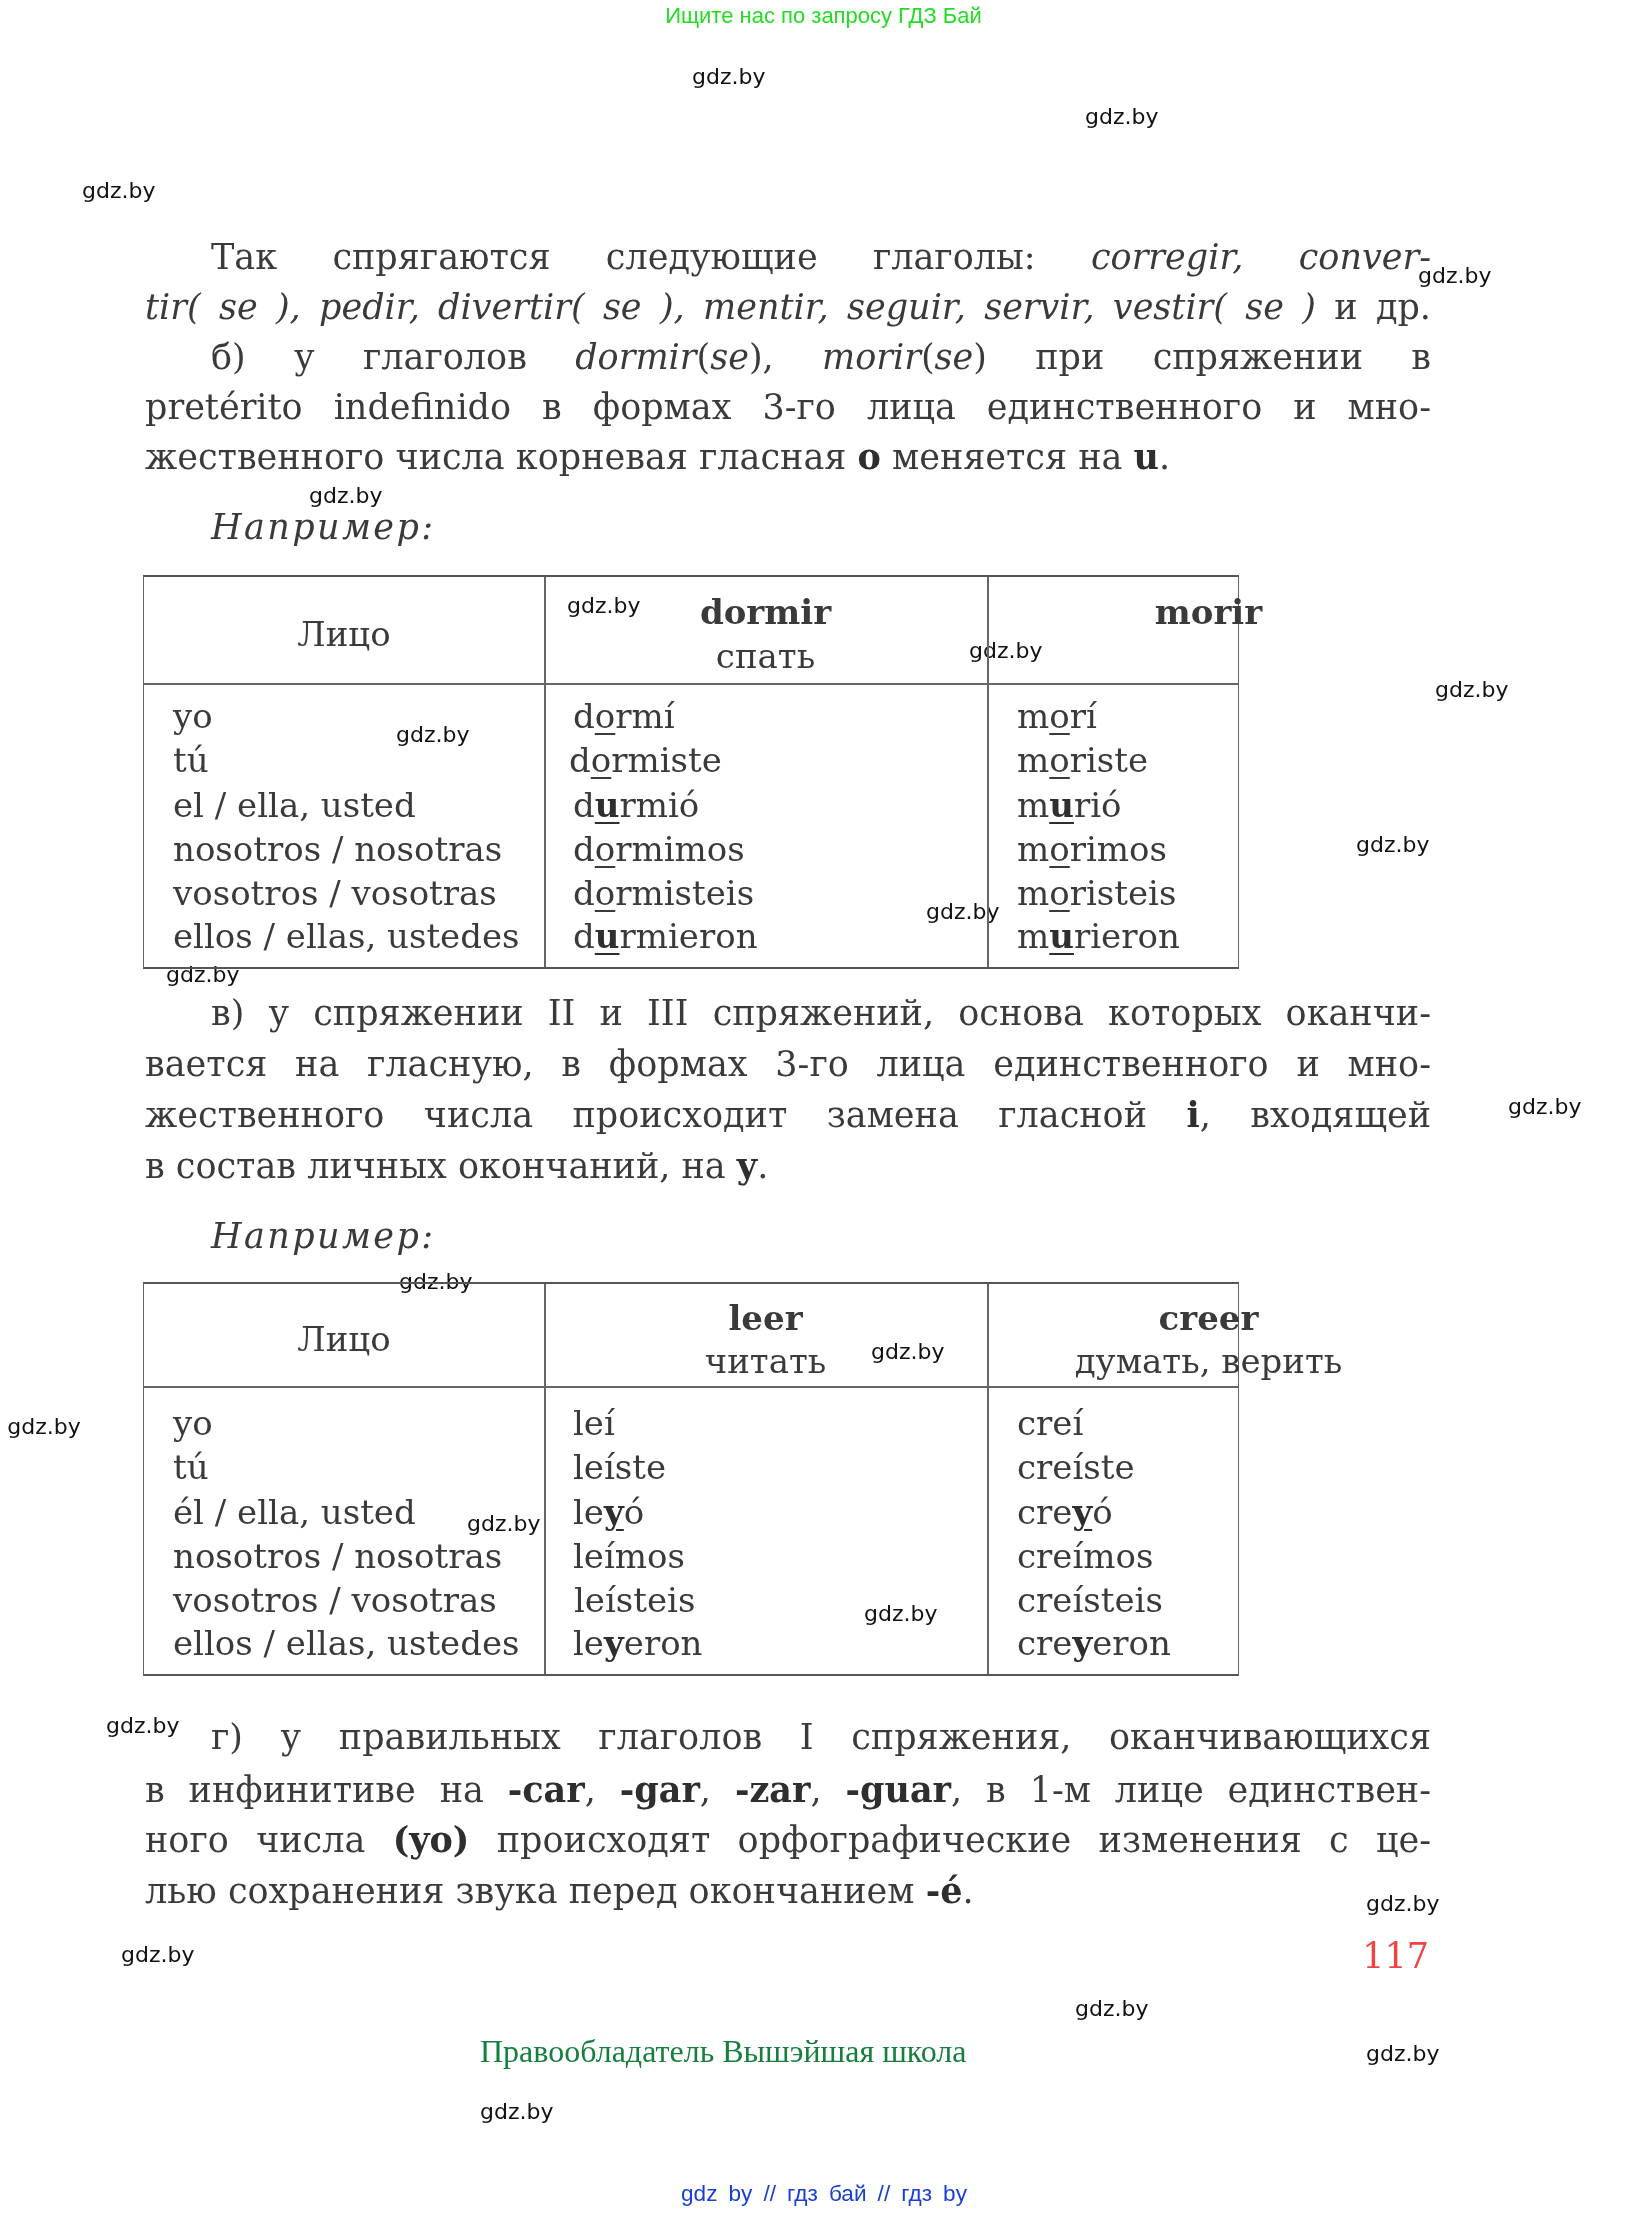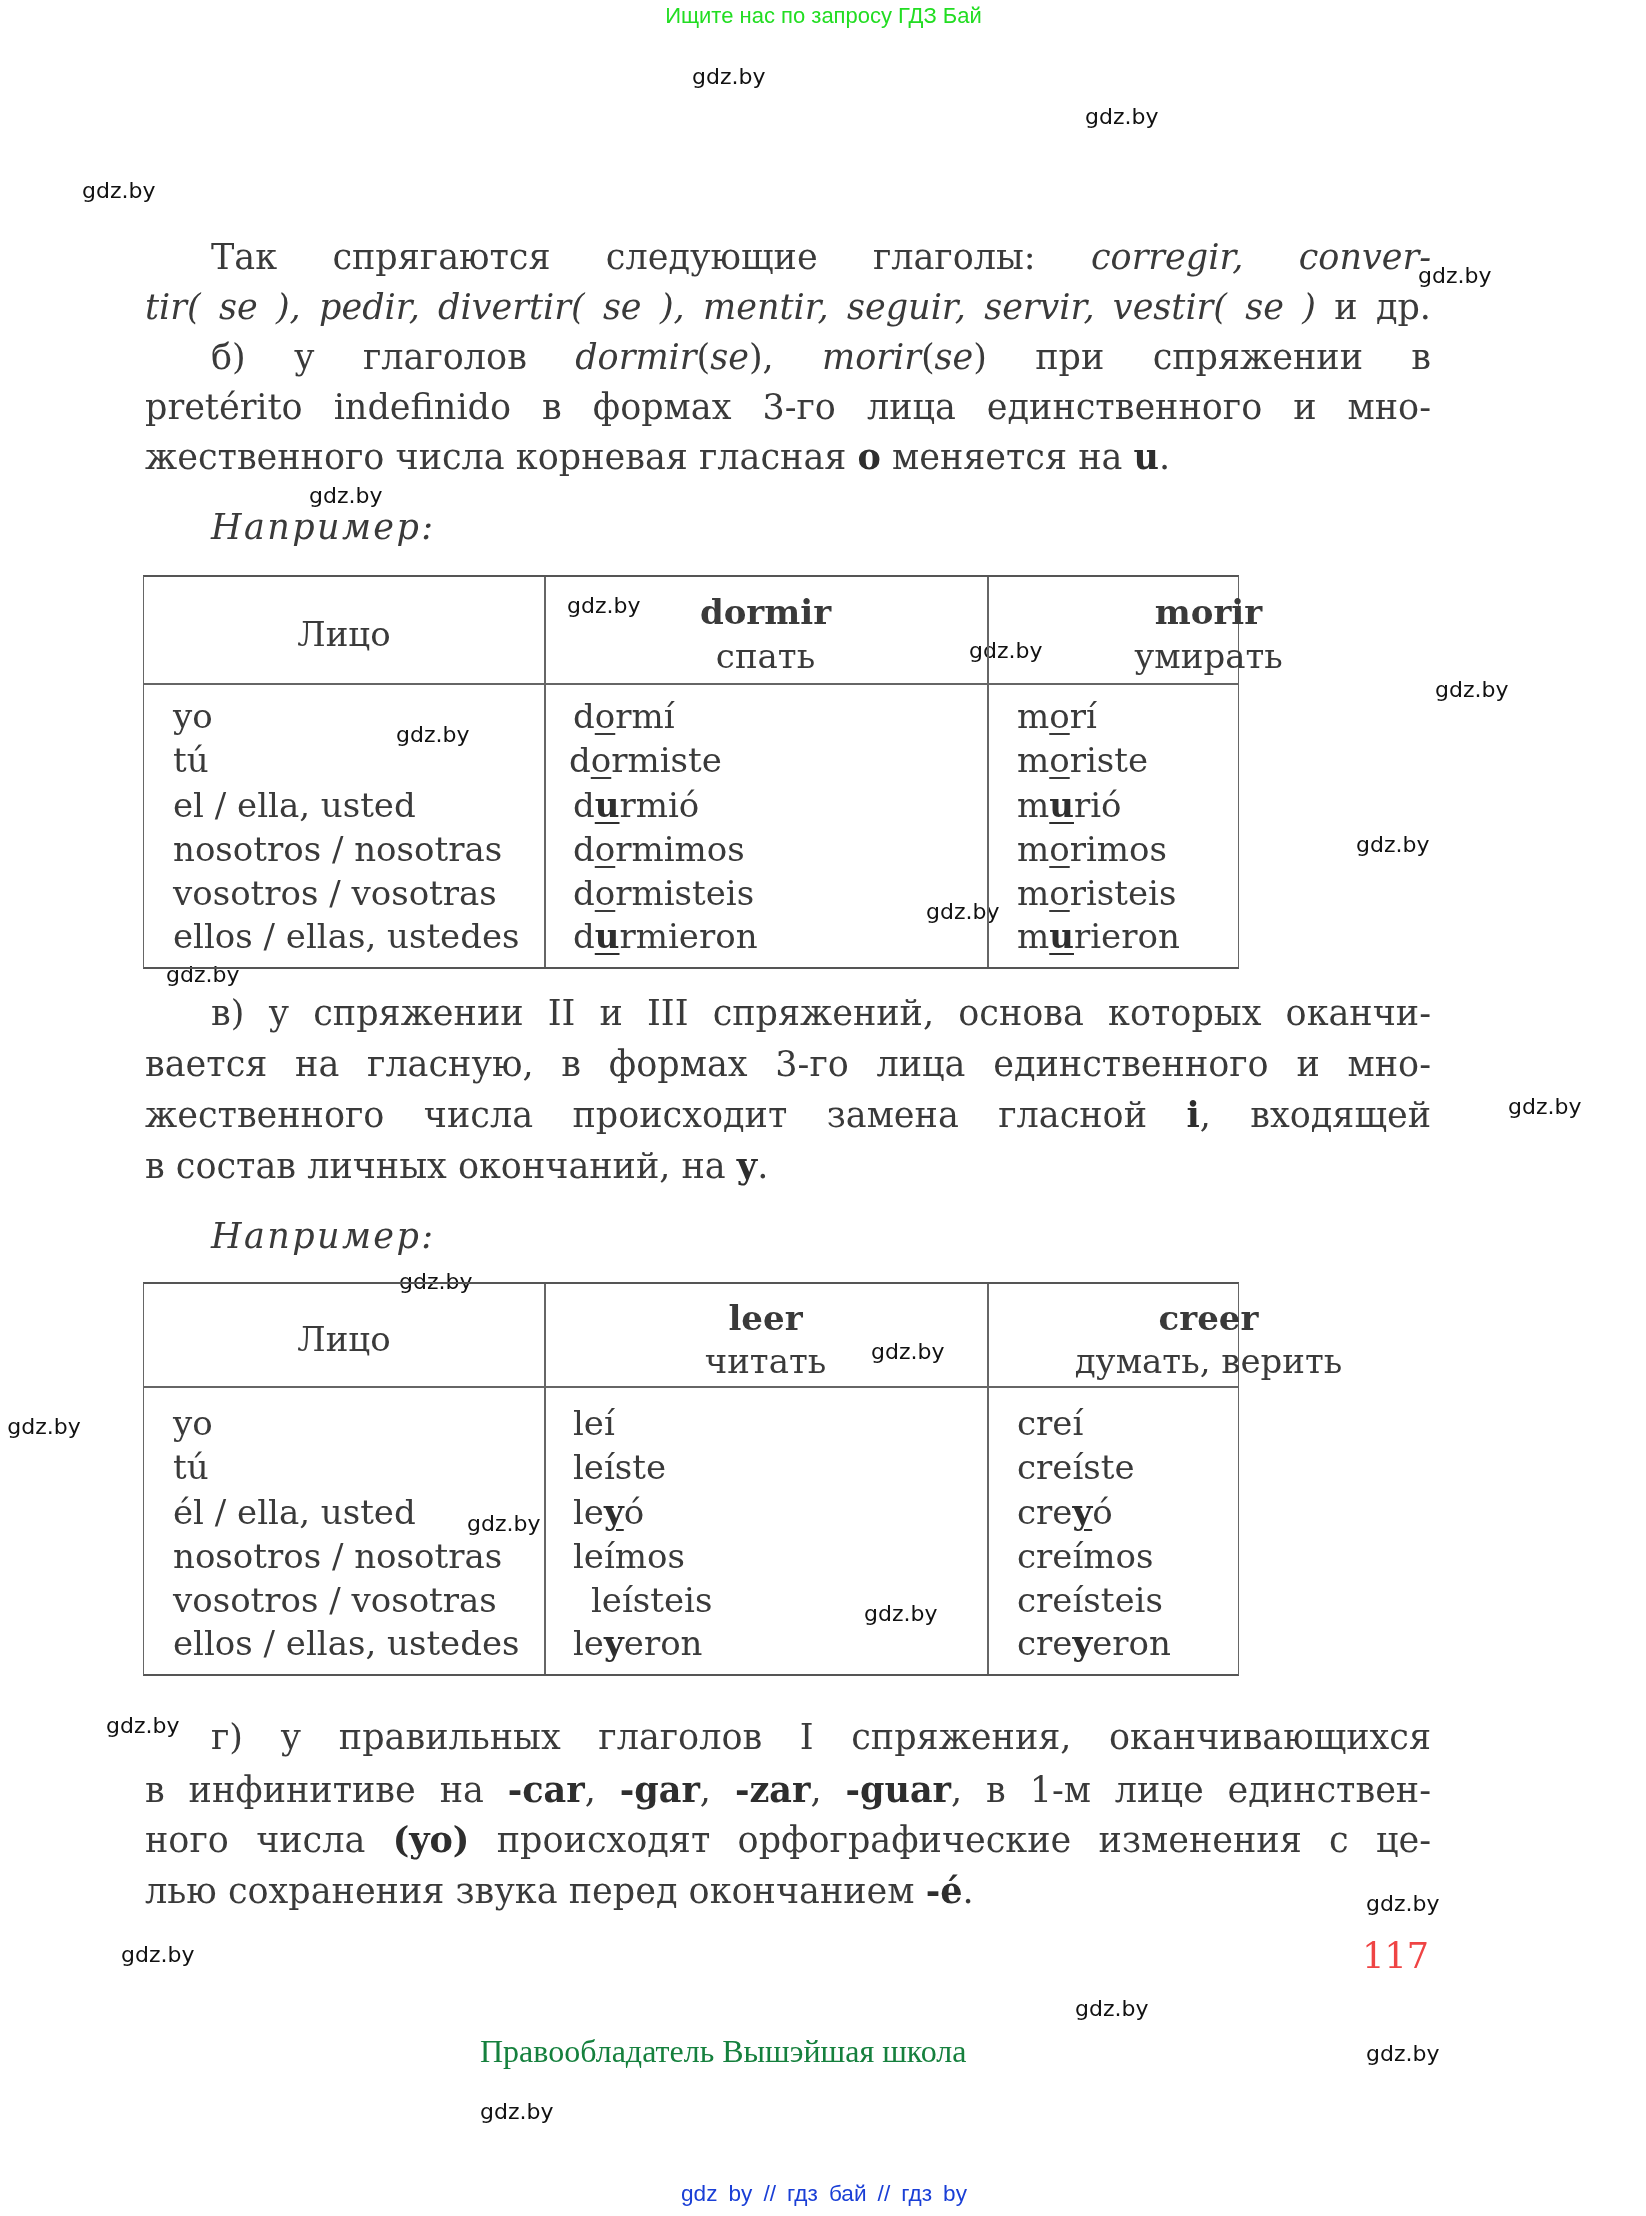--- a/index.html
+++ b/index.html
@@ -72,21 +72,20 @@
 
 <div class="tbl" style="top:575px;height:394px">
   <div class="hdr" style="height:106px"></div>
   <div class="vline" style="left:400px"></div>
   <div class="vline" style="left:843px"></div>
 
   <div class="cell hcell" style="left:0;width:400px;top:35px">Лицо</div>
   <div class="cell hcell b" style="left:400px;width:443px;top:13px">dormir</div>
   <div class="cell hcell" style="left:400px;width:443px;top:57px">спать</div>
   <div class="cell hcell b" style="left:843px;width:443px;top:13px">morir</div>
-  <div class="cell hcell" style="left:843px;width:443px;top:57px">умирать</div>
 
   <div class="cell" style="left:29px;top:117px">yo</div>
   <div class="cell" style="left:29px;top:161px">tú</div>
   <div class="cell" style="left:29px;top:206px">el / ella, usted</div>
   <div class="cell" style="left:29px;top:250px">nosotros / nosotras</div>
   <div class="cell" style="left:29px;top:294px">vosotros / vosotras</div>
   <div class="cell" style="left:29px;top:337px">ellos / ellas, ustedes</div>
 
   <div class="cell" style="left:429px;top:117px"><span>d</span><span class="u">o</span><span>rmí</span></div>
   <div class="cell" style="left:425px;top:161px"><span>d</span><span class="u">o</span><span>rmiste</span></div>
@@ -129,21 +128,21 @@
   <div class="cell" style="left:29px;top:161px">tú</div>
   <div class="cell" style="left:29px;top:206px">él / ella, usted</div>
   <div class="cell" style="left:29px;top:250px">nosotros / nosotras</div>
   <div class="cell" style="left:29px;top:294px">vosotros / vosotras</div>
   <div class="cell" style="left:29px;top:337px">ellos / ellas, ustedes</div>
 
   <div class="cell" style="left:429px;top:117px">leí</div>
   <div class="cell" style="left:429px;top:161px">leíste</div>
   <div class="cell" style="left:429px;top:206px"><span>le</span><span class="u b">y</span><span>ó</span></div>
   <div class="cell" style="left:429px;top:250px">leímos</div>
-  <div class="cell" style="left:447px;top:294px">leísteis</div>
+  <div class="cell" style="left:430px;top:294px">leísteis</div>
   <div class="cell" style="left:429px;top:337px"><span>le</span><span class="b">y</span><span>eron</span></div>
 
   <div class="cell" style="left:873px;top:117px">creí</div>
   <div class="cell" style="left:873px;top:161px">creíste</div>
   <div class="cell" style="left:873px;top:206px"><span>cre</span><span class="u b">y</span><span>ó</span></div>
   <div class="cell" style="left:873px;top:250px">creímos</div>
   <div class="cell" style="left:873px;top:294px">creísteis</div>
   <div class="cell" style="left:873px;top:337px"><span>cre</span><span class="b">y</span><span>eron</span></div>
 </div>
 

